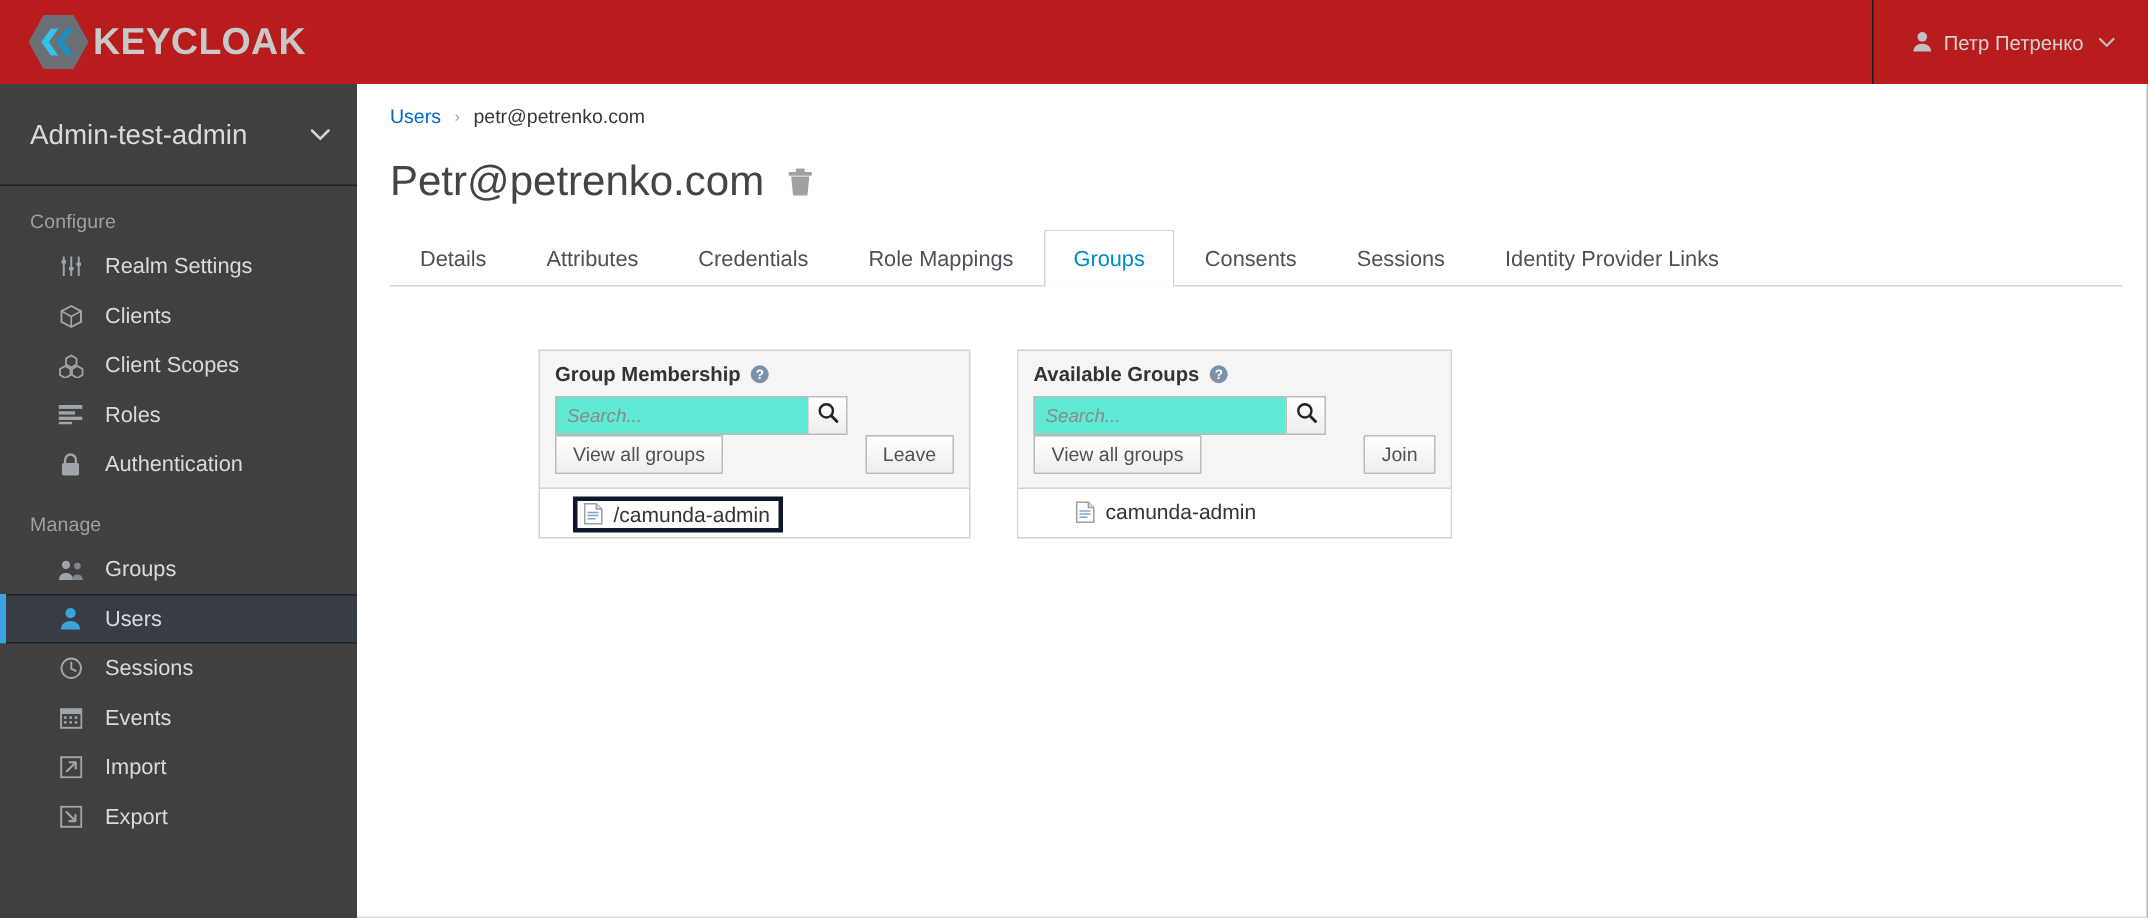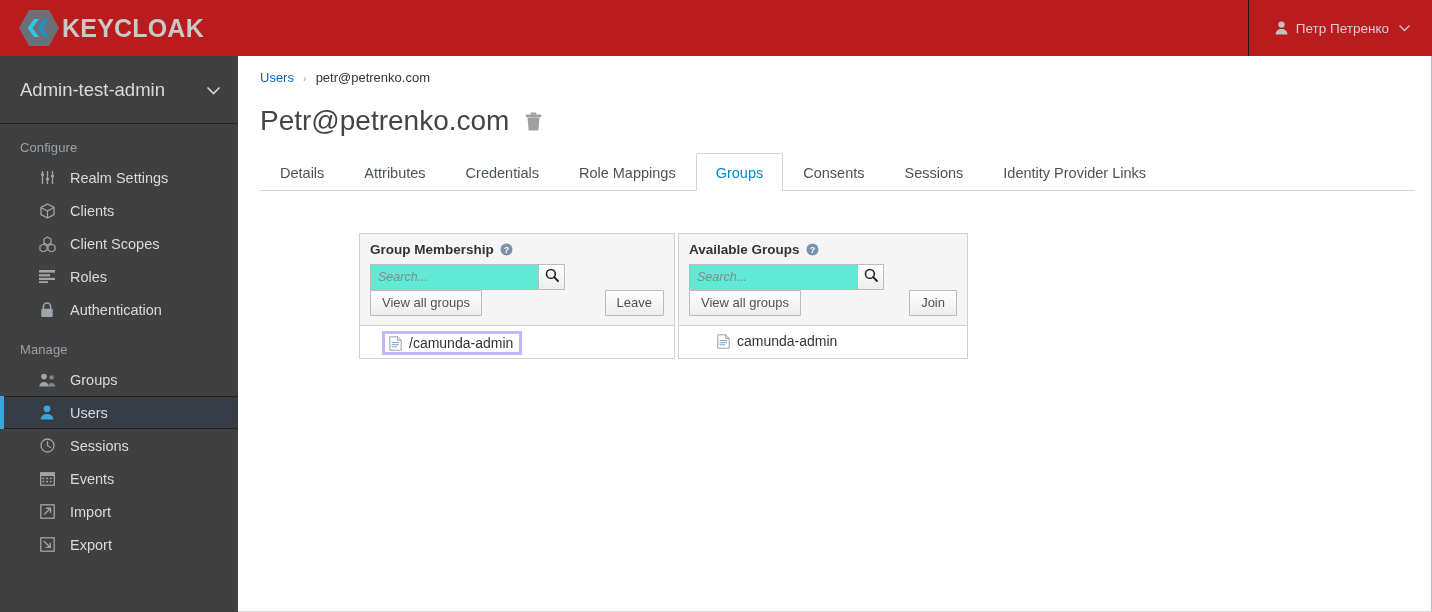--- a/index.html
+++ b/index.html
@@ -208,22 +208,22 @@
   .list-row {
     display: flex; align-items: center;
     padding: 5px 0 5px 28px;
     font-size: 14px;
     color: #333;
     min-height: 30px;
     cursor: pointer;
   }
   .doc-ico { margin-right: 7px; display: inline-flex; }
   .highlight-box {
-    display: inline-flex; align-items: center;
-    border: 3px solid #c4b5fd;
+    display: inline-flex; align-items: flex-start;
+    border: 3px solid #0f172a;
     padding: 1px 6px 1px 4px;
     margin-left: -6px;
   }
 </style>
 </head>
 <body>
 
 <div class="masthead">
   <div class="brand">
     <span class="brand-logo">
@@ -415,21 +415,21 @@
     <div class="tab">Credentials</div>
     <div class="tab">Role Mappings</div>
     <div class="tab active">Groups</div>
     <div class="tab">Consents</div>
     <div class="tab">Sessions</div>
     <div class="tab">Identity Provider Links</div>
   </div>
 
   <div class="panels">
 
-    <div class="panel" style="left:121px; top:0; width:316px;">
+    <div class="panel" style="left:121px; top:0; width:288px;">
       <div class="panel-head">
         <div class="panel-title">
           <span>Group Membership</span>
           <span class="help-ico">
             <svg width="13" height="13" viewBox="0 0 13 13" xmlns="http://www.w3.org/2000/svg">
               <circle cx="6.5" cy="6.5" r="6" fill="#7b93a8"></circle>
               <text x="6.5" y="9.8" font-size="9" font-family="Liberation Sans, sans-serif" fill="#ffffff" text-anchor="middle" font-weight="bold">?</text>
             </svg>
           </span>
         </div>

